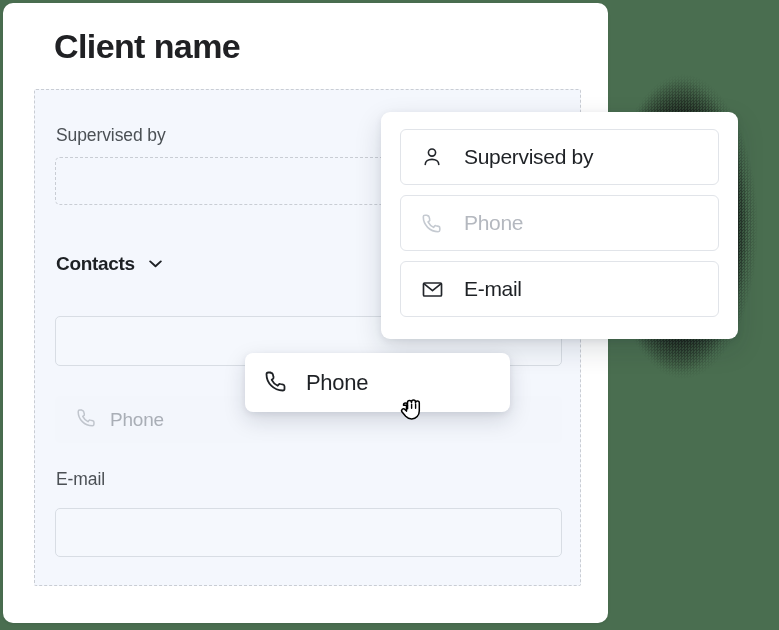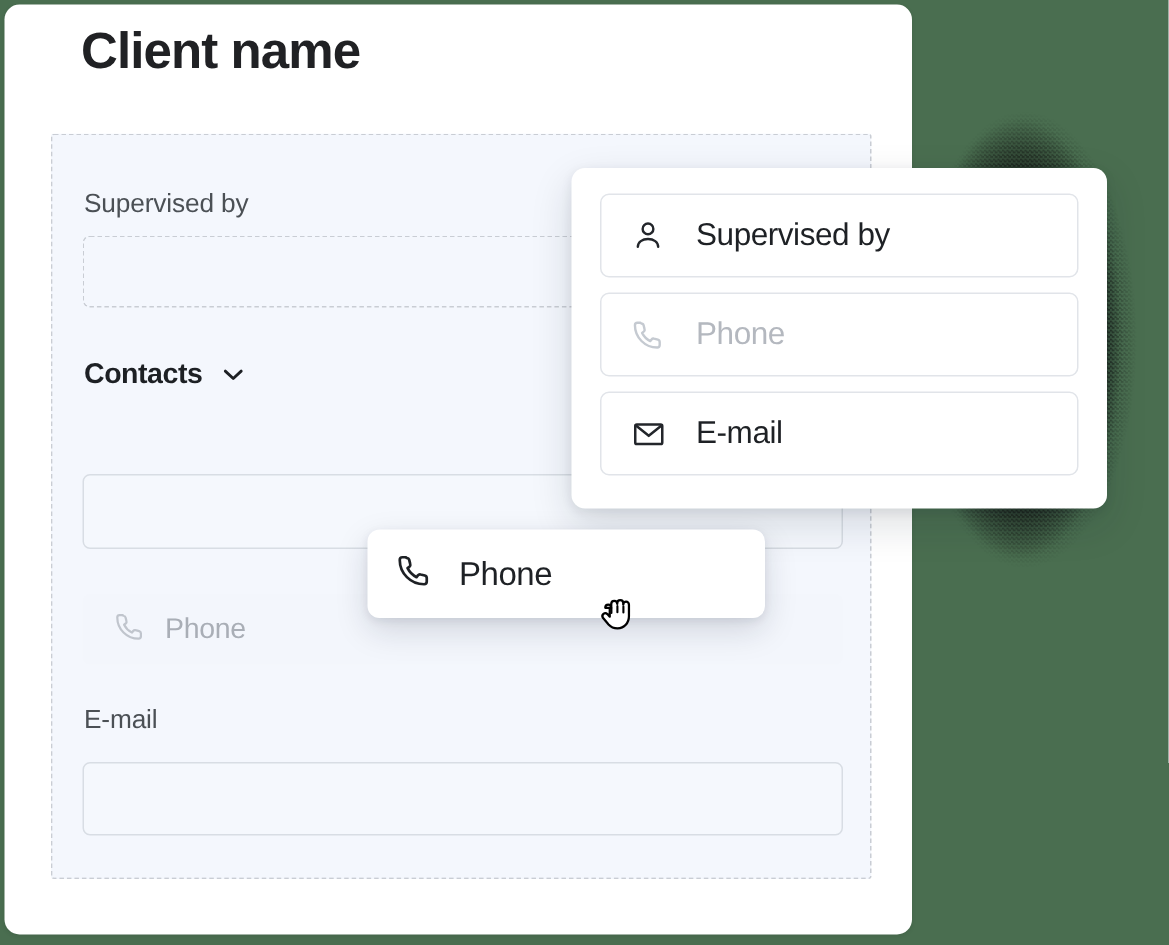--- a/index.html
+++ b/index.html
@@ -30,21 +30,21 @@
     height: 620px;
     background: #ffffff;
     border-radius: 10px;
     box-shadow: 0 1px 3px rgba(20,30,20,.10);
     overflow: hidden;
   }
 
   #page-title {
     position: absolute;
     left: 51px;
-    top: 12px;
+    top: 24px;
     font-size: 34px;
     font-weight: bold;
     letter-spacing: -0.6px;
     color: #202124;
     margin: 0;
     white-space: nowrap;
   }
 
   
   #form-dropzone {
@@ -102,21 +102,21 @@
   .ph-text {
     font-size: 19px;
     color: #a9aeb6;
     letter-spacing: -0.2px;
   }
 
   
   #supervised-label { position: absolute; left: 21px; top: 35px; }
   #supervised-slot  { position: absolute; left: 20px; top: 67px; width: 507px; height: 48px; }
 
-  #contacts-header  { position: absolute; left: 21px; top: 149px; display: flex; align-items: center; gap: 14px; text-align: center; }
+  #contacts-header  { position: absolute; left: 21px; top: 163px; display: flex; align-items: center; gap: 14px; text-align: center; }
   #contacts-chevron { display: block; width: 13px; height: 8px; }
 
   #contact-name-label { position: absolute; left: 21px; top: 193px; }
   #contact-name-input { position: absolute; left: 20px; top: 226px; width: 507px; height: 50px; }
 
   #phone-slot { position: absolute; left: 20px; top: 306px; width: 507px; height: 47px; }
 
   #email-label { position: absolute; left: 21px; top: 379px; }
   #email-input { position: absolute; left: 20px; top: 418px; width: 507px; height: 49px; }
 

